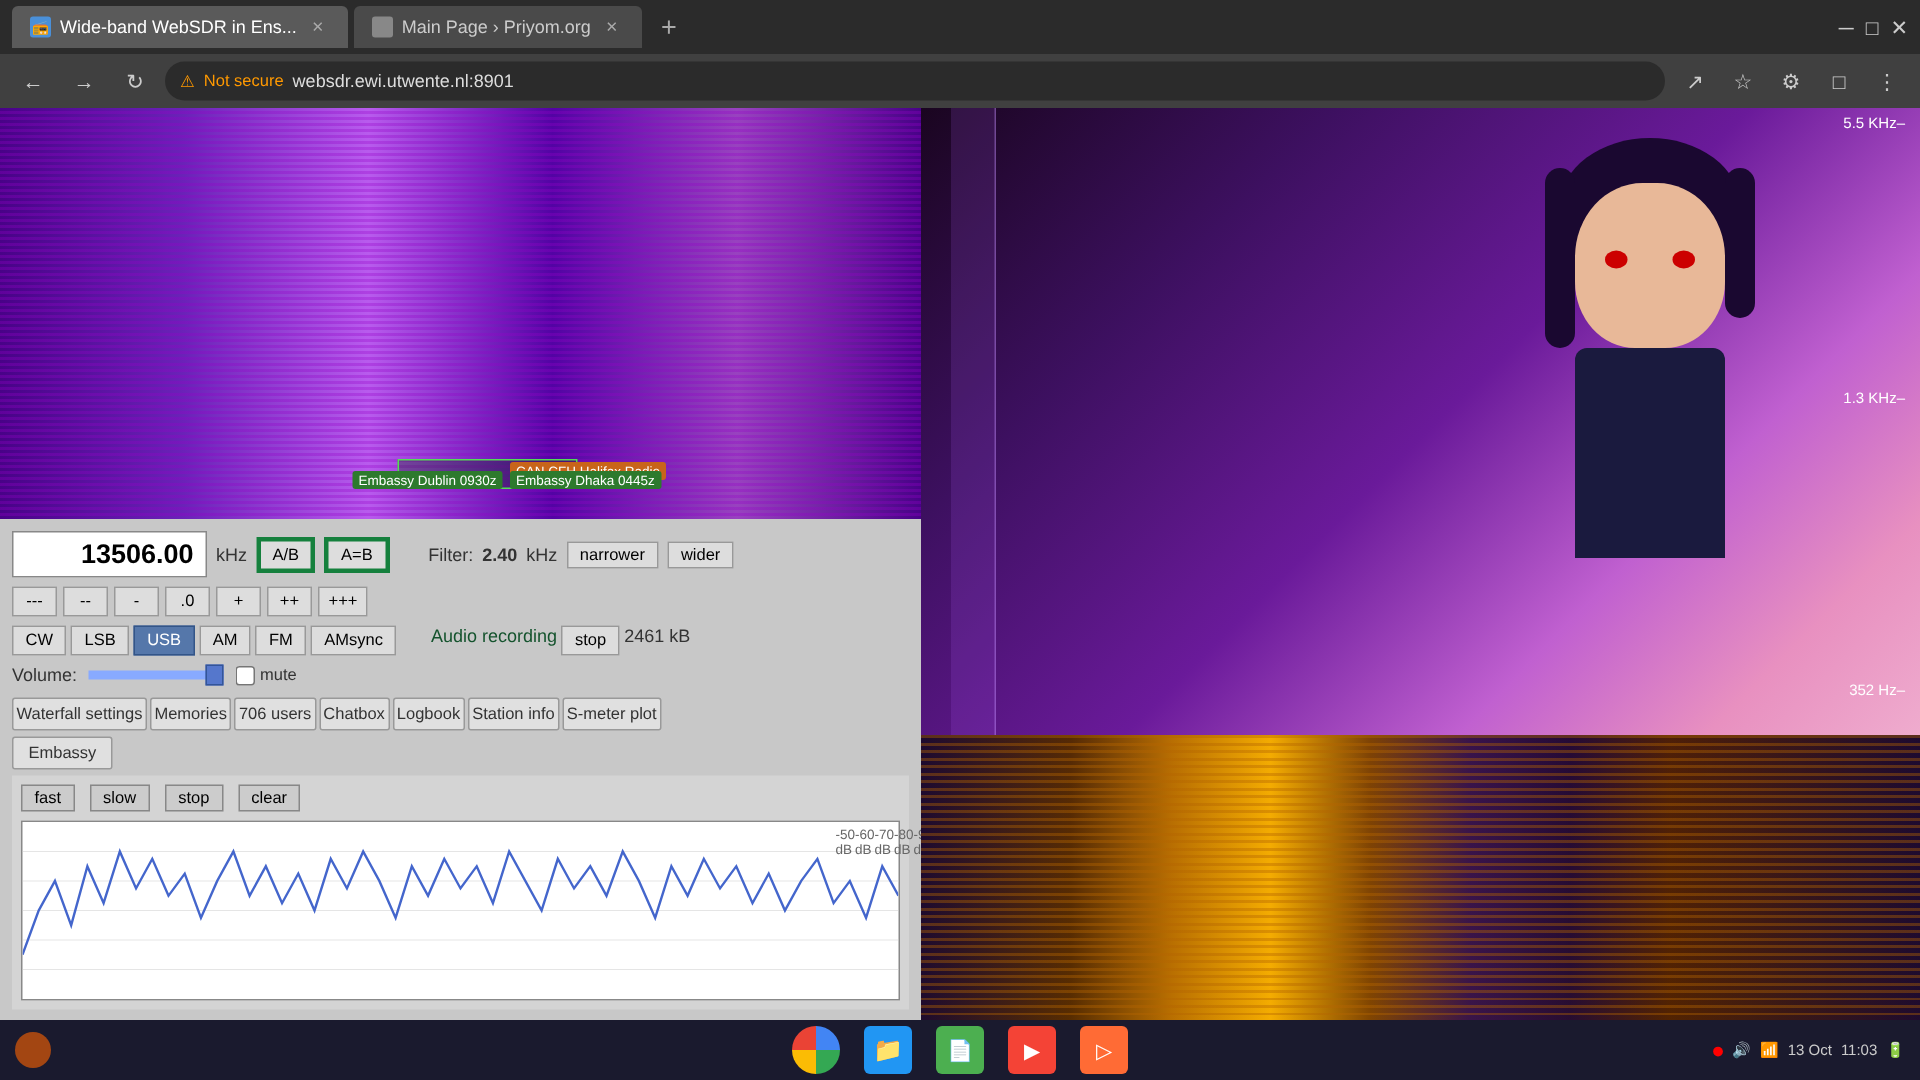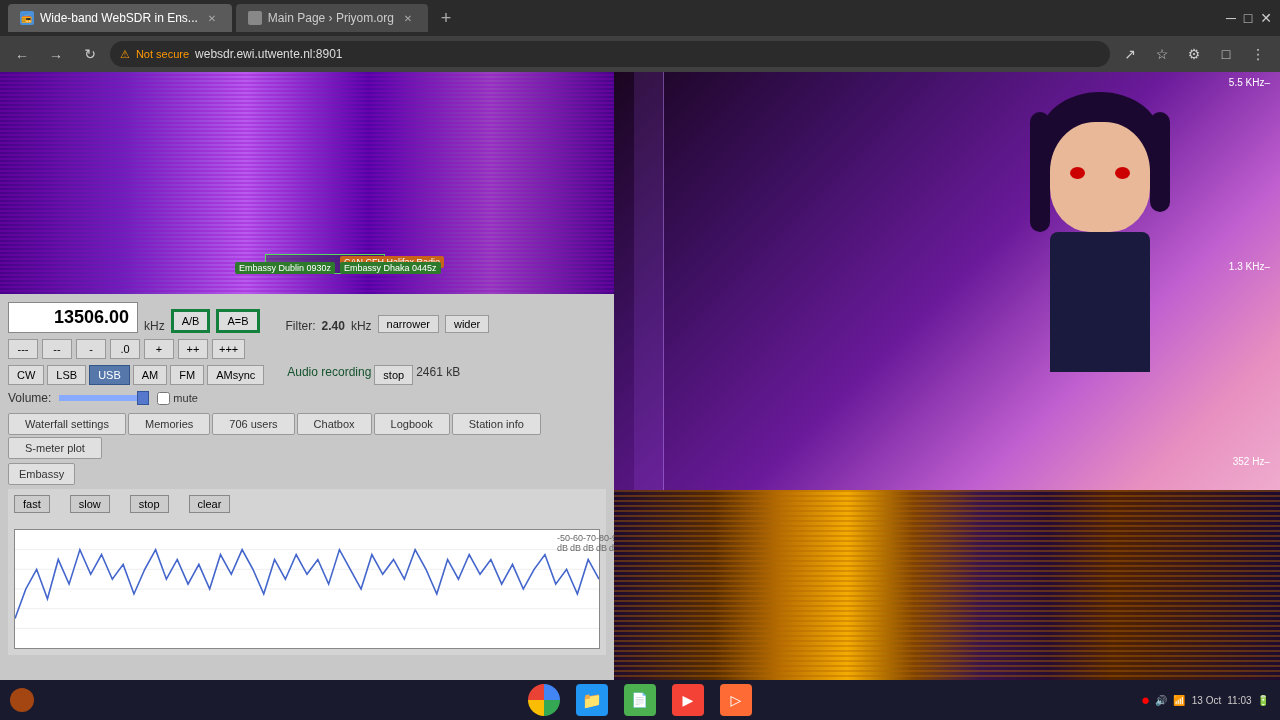--- a/index.html
+++ b/index.html
@@ -135,21 +135,21 @@
     .websdr-panel {
       width: 614px;
       background: #1e1e1e;
       display: flex;
       flex-direction: column;
       flex-shrink: 0;
     }
 
     
     .waterfall-display {
-      height: 222px;
+      height: 274px;
       background: #2a0a4e;
       position: relative;
       overflow: hidden;
     }
 
     
     .freq-labels {
       position: absolute;
       bottom: 0;
       left: 0;
@@ -215,21 +215,21 @@
 
     
     .controls-area {
       background: #c8c8c8;
       padding: 8px;
       flex: 1;
     }
 
     .controls-row1 {
       display: flex;
-      align-items: flex-end;
+      align-items: center;
       gap: 6px;
       margin-bottom: 6px;
     }
 
     .freq-display {
       background: #fff;
       border: 1px solid #888;
       padding: 4px 8px;
       font-size: 18px;
       font-weight: bold;
@@ -367,21 +367,21 @@
 
     
     .tabs-row {
       display: flex;
       gap: 2px;
       margin-bottom: 4px;
       flex-wrap: wrap;
     }
 
     .tab-btn {
-      padding: 4px 16px;
+      padding: 4px 2px;
       background: #e0e0e0;
       border: 1px solid #999;
       cursor: pointer;
       font-size: 11px;
       color: #333;
       border-radius: 2px;
     }
 
     .advanced-btn {
       padding: 4px 10px;
@@ -395,22 +395,22 @@
     }
 
     
     .smeter-panel {
       background: #d4d4d4;
       padding: 6px;
     }
 
     .smeter-controls {
       display: flex;
-      gap: 20px;
-      margin-bottom: 16px;
+      gap: 10px;
+      margin-bottom: 6px;
     }
 
     .smeter-btn {
       padding: 2px 8px;
       background: #ccc;
       border: 1px solid #888;
       cursor: pointer;
       font-size: 11px;
     }
 

